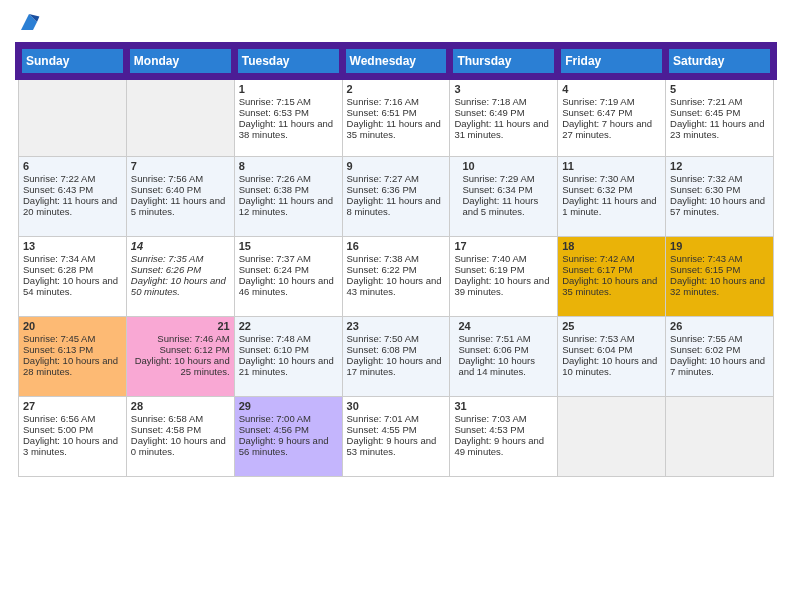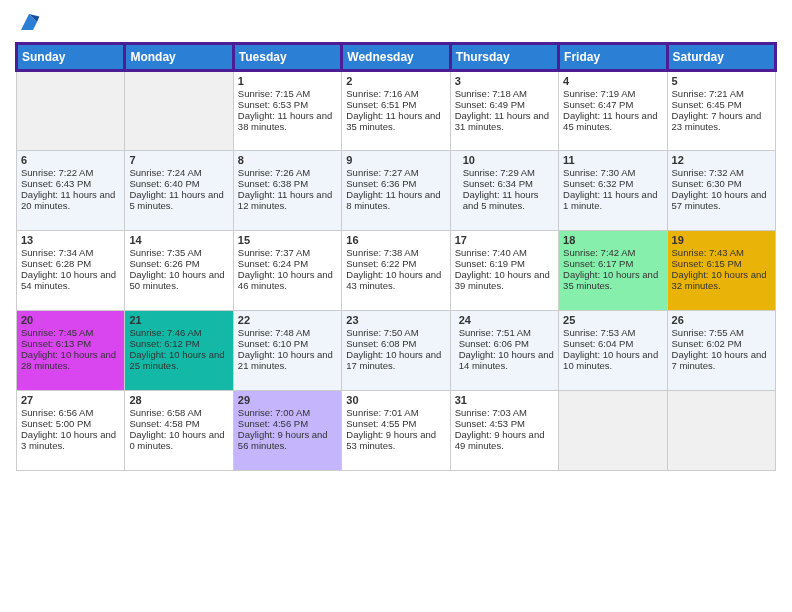--- a/index.html
+++ b/index.html
@@ -54,21 +54,21 @@
       border-collapse: collapse;
       table-layout: fixed;
     }
     .calendar thead th {
       background: #2b7fd4;
       color: #fff;
       font-size: 12px;
       font-weight: bold;
       padding: 5px 4px;
       text-align: left;
-      border: 3px solid #4c1d95;
+      border: 7px solid #4c1d95;
     }
     .calendar tbody td {
       border: 1px solid #ccc;
       vertical-align: top;
       padding: 3px 4px;
       font-size: 9.5px;
       color: #333;
       height: 80px;
       background: #fff;
     }
@@ -140,39 +140,39 @@
           <td style="background: rgb(255, 255, 255);">
             <span class="day-number">3</span>
             <div>Sunrise: 7:18 AM</div>
             <div>Sunset: 6:49 PM</div>
             <div>Daylight: 11 hours and 31 minutes.</div>
           </td>
           <td style="background: rgb(255, 255, 255);">
             <span class="day-number">4</span>
             <div>Sunrise: 7:19 AM</div>
             <div>Sunset: 6:47 PM</div>
-            <div>Daylight: 11 hours and 45 minutes.</div>
+            <div>Daylight: 7 hours and 27 minutes.</div>
           </td>
           <td style="background: rgb(255, 255, 255);">
             <span class="day-number">5</span>
             <div>Sunrise: 7:21 AM</div>
             <div>Sunset: 6:45 PM</div>
-            <div>Daylight: 7 hours and 23 minutes.</div>
+            <div>Daylight: 11 hours and 23 minutes.</div>
           </td>
         </tr>
         <tr>
           <td style="background: rgb(240, 245, 251);">
             <span class="day-number">6</span>
             <div>Sunrise: 7:22 AM</div>
             <div>Sunset: 6:43 PM</div>
             <div>Daylight: 11 hours and 20 minutes.</div>
           </td>
           <td style="background: rgb(240, 245, 251);">
             <span class="day-number">7</span>
-            <div>Sunrise: 7:24 AM</div>
+            <div>Sunrise: 7:56 AM</div>
             <div>Sunset: 6:40 PM</div>
             <div>Daylight: 11 hours and 5 minutes.</div>
           </td>
           <td style="background: rgb(240, 245, 251);">
             <span class="day-number">8</span>
             <div>Sunrise: 7:26 AM</div>
             <div>Sunset: 6:38 PM</div>
             <div>Daylight: 11 hours and 12 minutes.</div>
           </td>
           <td style="background: rgb(240, 245, 251);">
@@ -200,21 +200,21 @@
             <div>Daylight: 10 hours and 57 minutes.</div>
           </td>
         </tr>
         <tr>
           <td style="background: rgb(255, 255, 255); margin-top: 7px;">
             <span class="day-number">13</span>
             <div>Sunrise: 7:34 AM</div>
             <div>Sunset: 6:28 PM</div>
             <div>Daylight: 10 hours and 54 minutes.</div>
           </td>
-          <td style="background: rgb(255, 255, 255);">
+          <td style="background: rgb(255, 255, 255); font-style: italic;">
             <span class="day-number">14</span>
             <div>Sunrise: 7:35 AM</div>
             <div>Sunset: 6:26 PM</div>
             <div>Daylight: 10 hours and 50 minutes.</div>
           </td>
           <td style="background: rgb(255, 255, 255);">
             <span class="day-number">15</span>
             <div>Sunrise: 7:37 AM</div>
             <div>Sunset: 6:24 PM</div>
             <div>Daylight: 10 hours and 46 minutes.</div>
@@ -224,41 +224,41 @@
             <div>Sunrise: 7:38 AM</div>
             <div>Sunset: 6:22 PM</div>
             <div>Daylight: 10 hours and 43 minutes.</div>
           </td>
           <td style="background: rgb(255, 255, 255);">
             <span class="day-number">17</span>
             <div>Sunrise: 7:40 AM</div>
             <div>Sunset: 6:19 PM</div>
             <div>Daylight: 10 hours and 39 minutes.</div>
           </td>
-          <td style="background: #86efac;">
+          <td style="background: #eab308;">
             <span class="day-number">18</span>
             <div>Sunrise: 7:42 AM</div>
             <div>Sunset: 6:17 PM</div>
             <div>Daylight: 10 hours and 35 minutes.</div>
           </td>
           <td style="background: #eab308;">
             <span class="day-number">19</span>
             <div>Sunrise: 7:43 AM</div>
             <div>Sunset: 6:15 PM</div>
             <div>Daylight: 10 hours and 32 minutes.</div>
           </td>
         </tr>
         <tr>
-          <td style="background: #d946ef; margin-top: 28px;">
+          <td style="background: #fdba74; margin-top: 28px;">
             <span class="day-number">20</span>
             <div>Sunrise: 7:45 AM</div>
             <div>Sunset: 6:13 PM</div>
             <div>Daylight: 10 hours and 28 minutes.</div>
           </td>
-          <td style="background: #14b8a6;">
+          <td style="background: #f9a8d4; text-align: right;">
             <span class="day-number">21</span>
             <div>Sunrise: 7:46 AM</div>
             <div>Sunset: 6:12 PM</div>
             <div>Daylight: 10 hours and 25 minutes.</div>
           </td>
           <td style="background: rgb(240, 245, 251);">
             <span class="day-number">22</span>
             <div>Sunrise: 7:48 AM</div>
             <div>Sunset: 6:10 PM</div>
             <div>Daylight: 10 hours and 21 minutes.</div>

